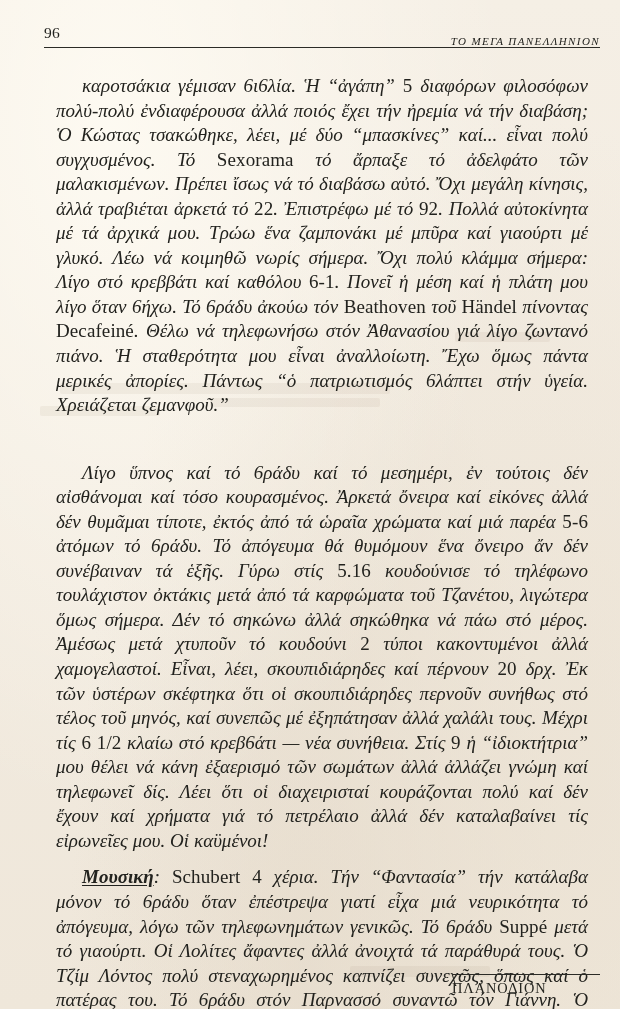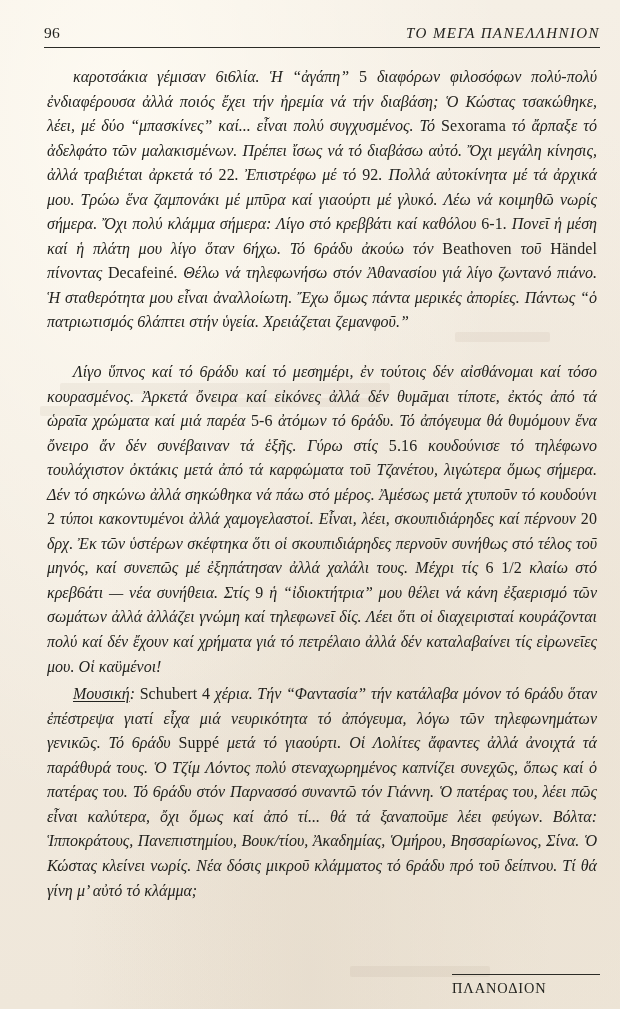--- a/index.html
+++ b/index.html
@@ -48,23 +48,23 @@
     position: absolute;
     left: 0;
     top: 0;
     font-size: 15.5px;
     letter-spacing: 0.3px;
     color: #23231f;
   }
   .runhead .booktitle {
     position: absolute;
     right: 0;
-    top: 1px;
+    top: 11px;
     font-style: italic;
-    font-size: 15px;
+    font-size: 11px;
     letter-spacing: 1.4px;
     color: #23231f;
     white-space: nowrap;
   }
   .rule-head {
     position: absolute;
     top: 47px;
     left: 0;
     width: 556px;
     height: 0;
@@ -73,40 +73,41 @@
 
   
   .body {
     position: absolute;
     top: 62px;
     left: 0;
     width: 556px;
   }
 
   p.para {
-    margin: 3px;
+    margin: 12px;
     font-style: italic;
-    font-size: 16px;
+    font-size: 19px;
     line-height: 24.55px;
     text-align: justify;
     text-align-last: left;
     text-indent: 26px;
     hyphens: manual;
     word-spacing: 0.2px;
     color: #22221e;
   }
 
   
   .rom {
     font-style: normal;
     letter-spacing: 0.1px;
   }
   .ul {
     text-decoration: underline;
     text-underline-offset: 2px;
+    font-weight: bold;
   }
 
   .entry-date {
     margin: 0;
     font-style: normal;
     font-size: 15.4px;
     line-height: 24.55px;
     letter-spacing: 0.4px;
     color: #24241f;
   }

